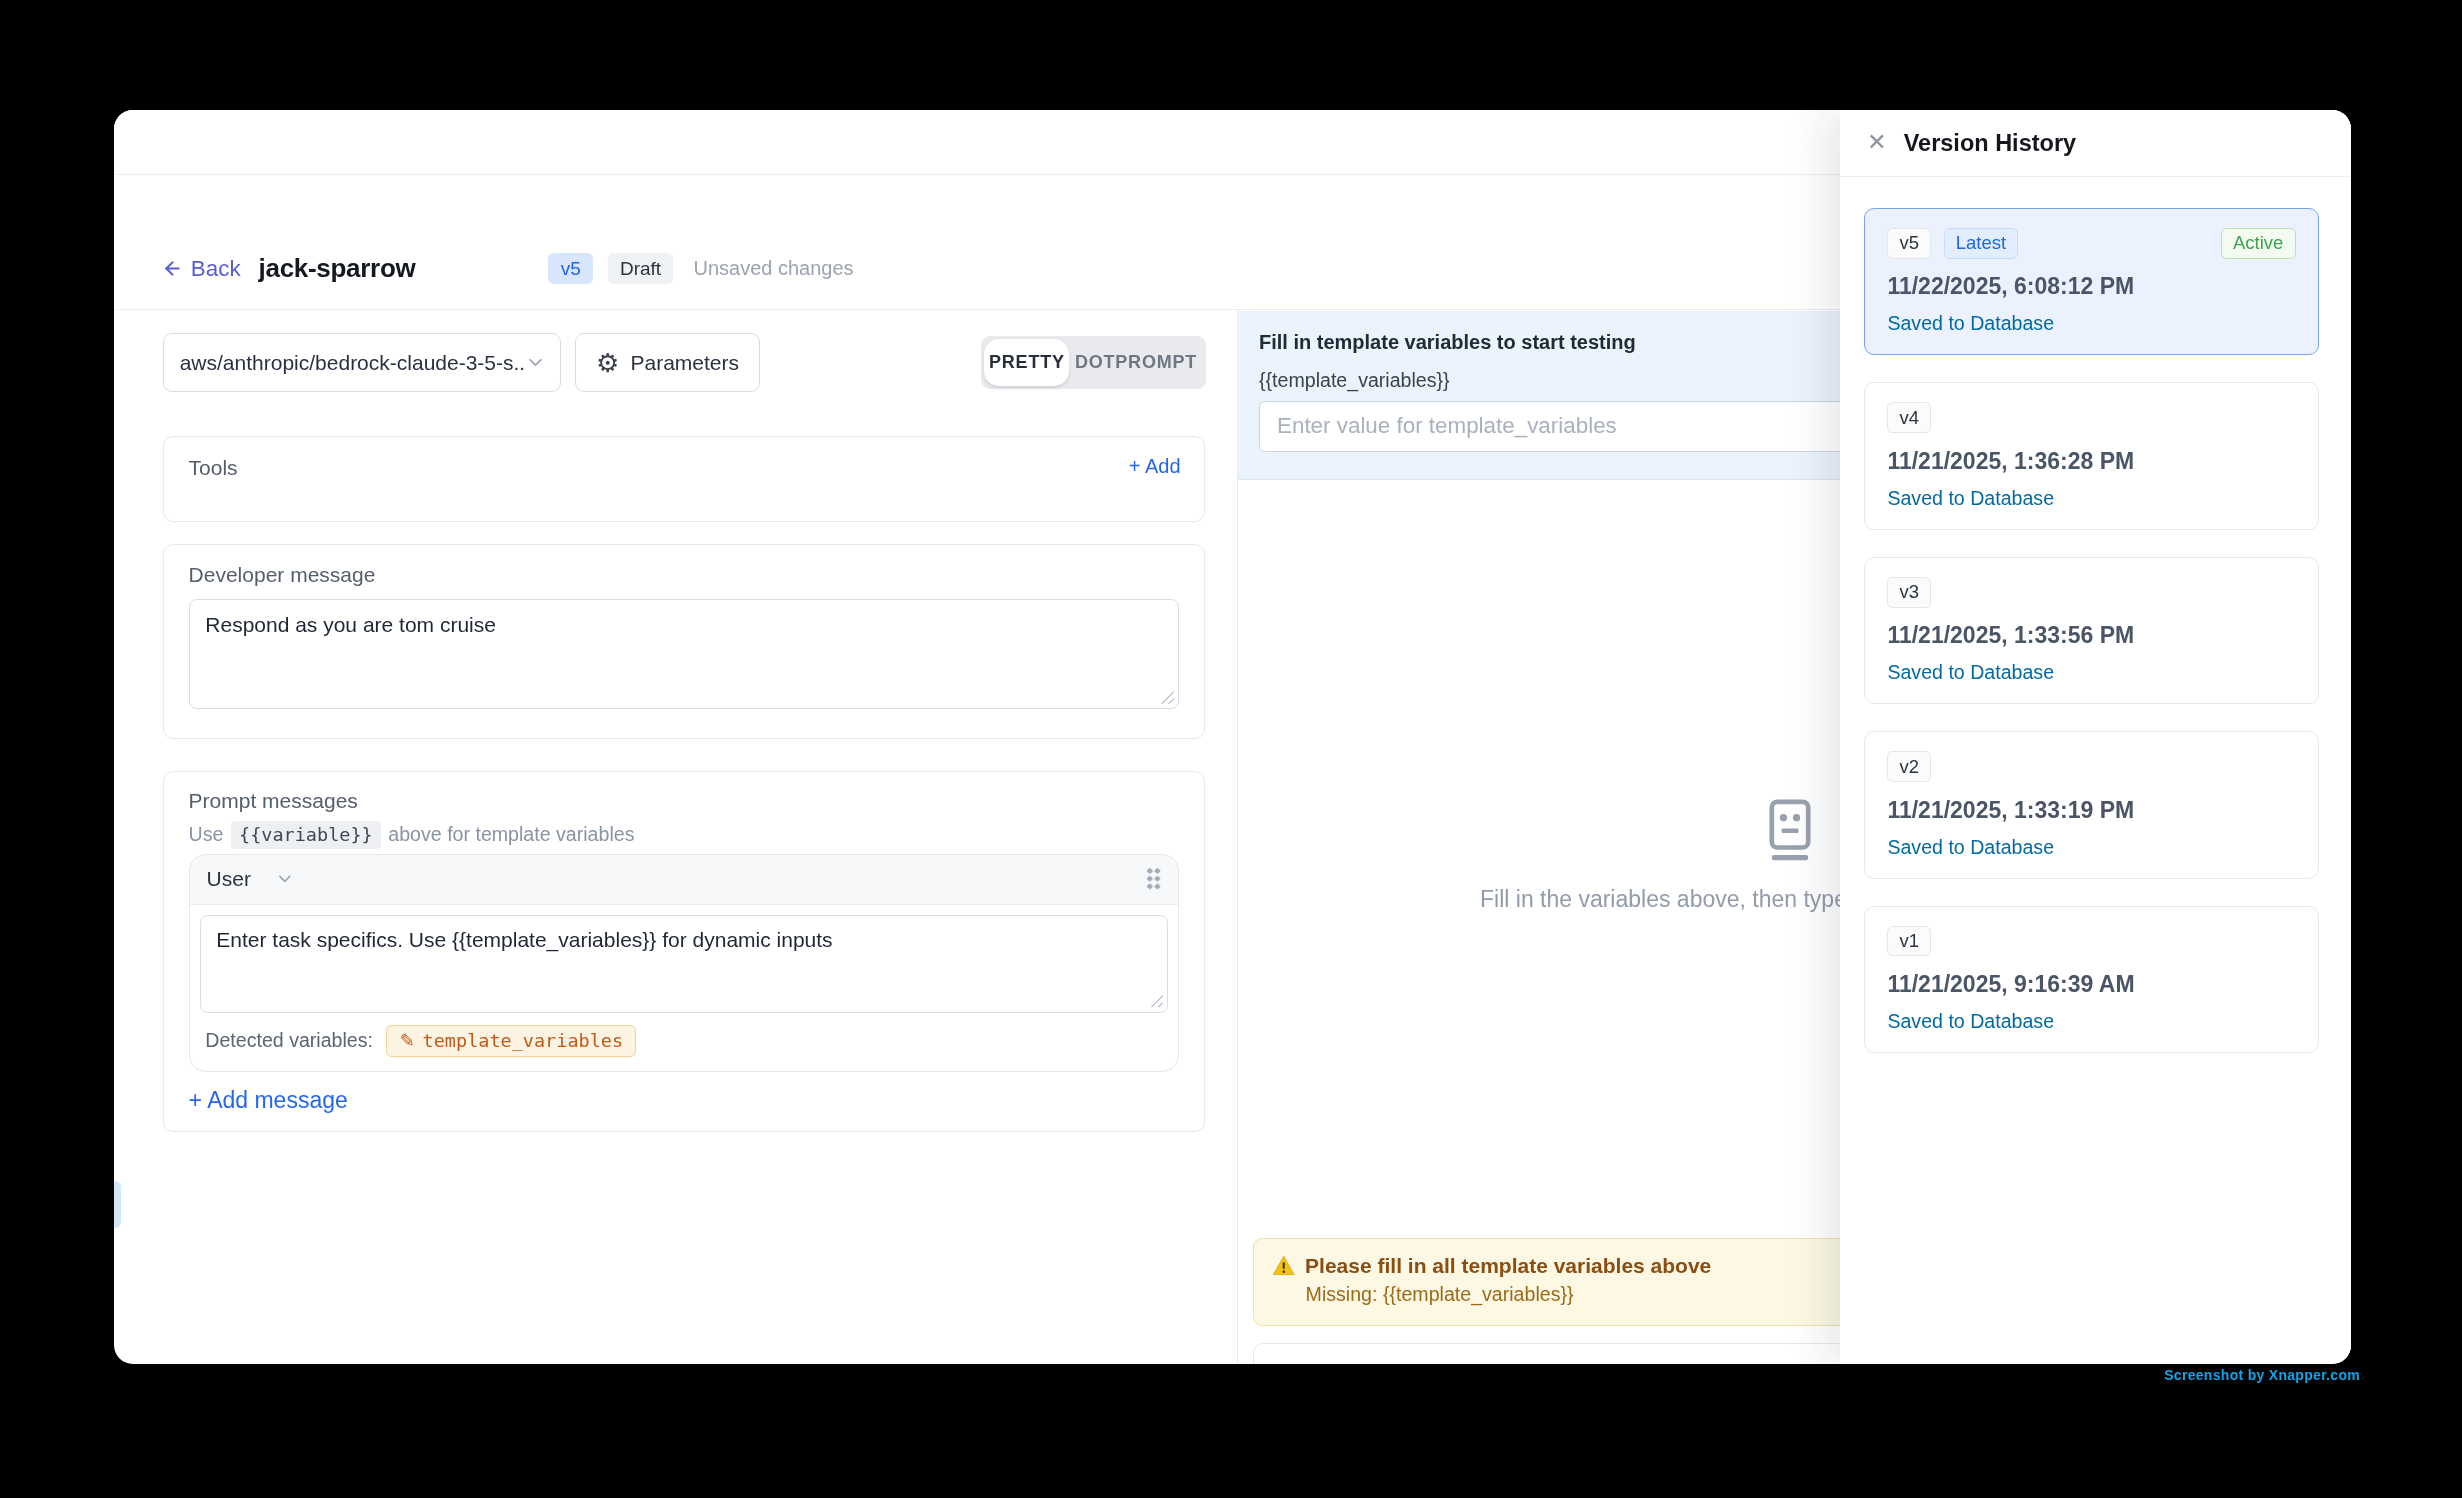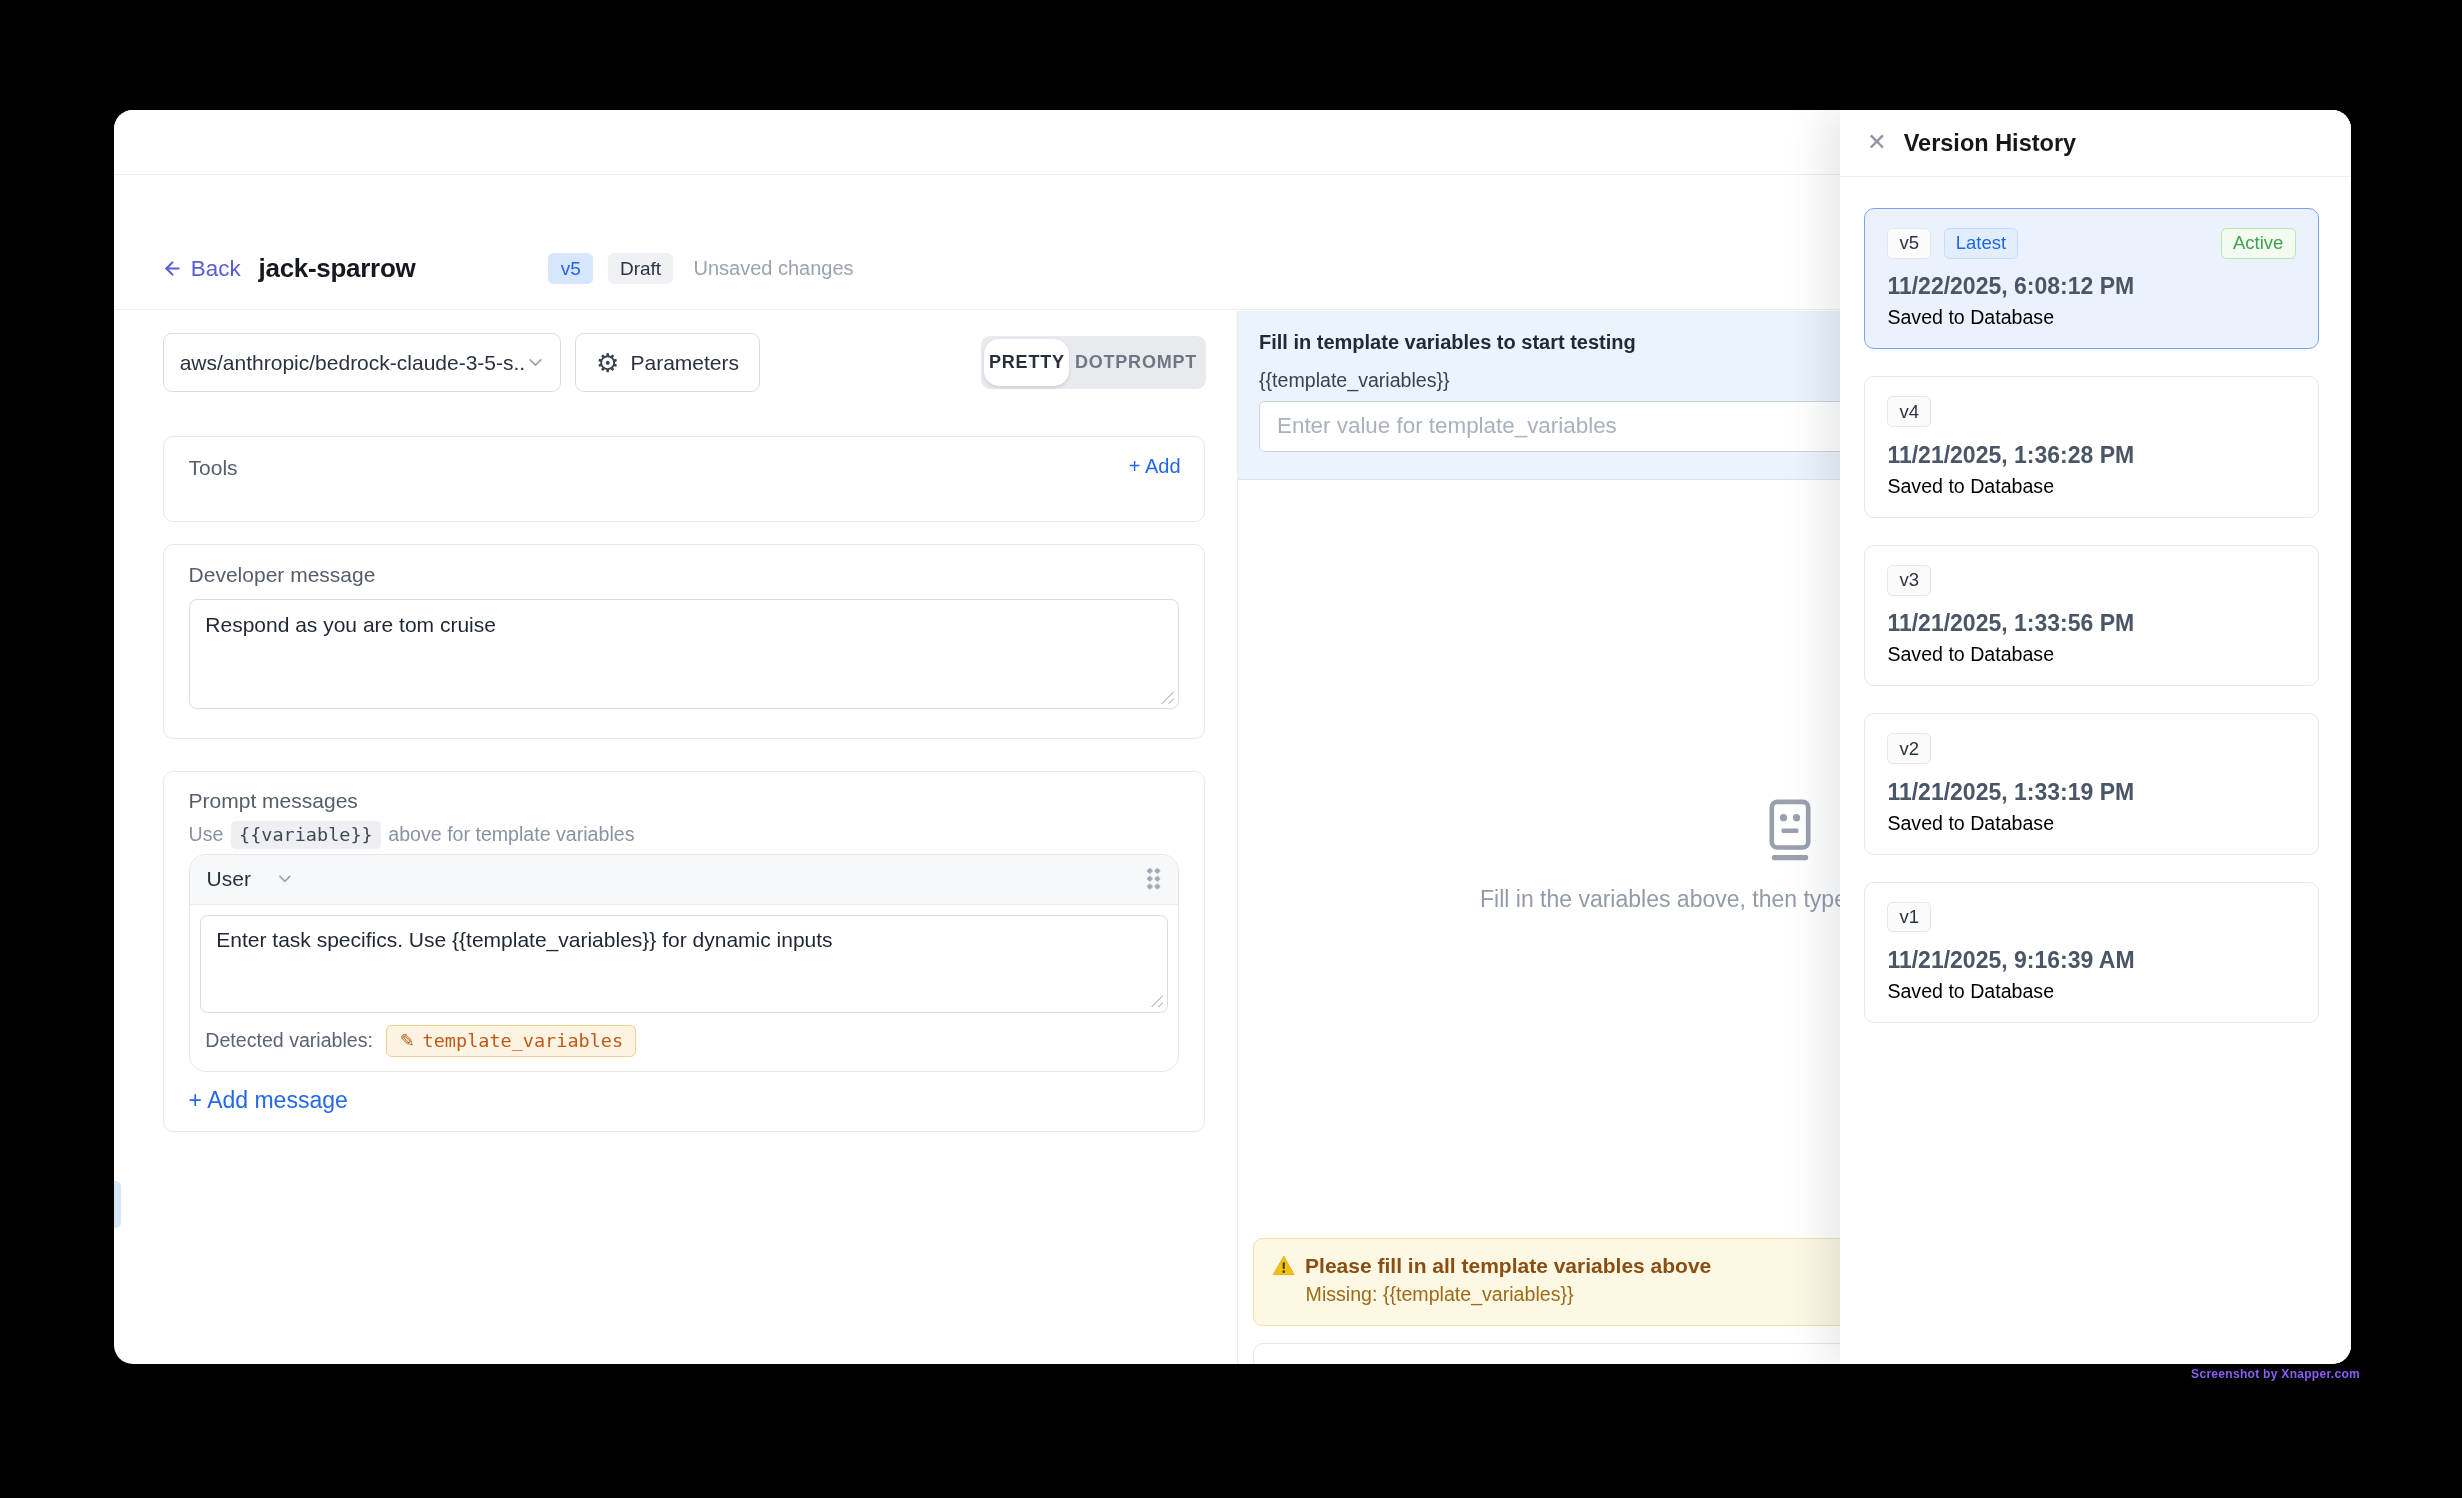--- a/index.html
+++ b/index.html
@@ -83,24 +83,24 @@
   .vh-close { font-family:"DejaVu Sans", sans-serif; font-size:23.5px; color:#8d949e; cursor:pointer; line-height:1; }
   .vh-title { font-size:23.5px; font-weight:700; color:#14171c; }
   .vh-list { position:absolute; left:24px; top:98px; width:455px; display:flex; flex-direction:column; gap:27px; }
   .v-card { border:1.1px solid #e5e8ec; border-radius:10px; background:#fff; padding:19px 22.4px; cursor:pointer; }
   .v-card.current { background:#ebf2fe; border-color:#78a4ee; }
   .v-badges { display:flex; align-items:center; gap:12.3px; }
   .v-chip { border:1.1px solid #e3e6ea; background:#fbfbfc; border-radius:5.6px; padding:3.4px 11.2px; font-size:18.5px; color:#2c3440; }
   .latest-chip { background:#e2eefe; border:1.1px solid #c6dbfb; border-radius:5.6px; padding:3.4px 11.2px; font-size:18.5px; color:#2066e4; font-weight:500; }
   .active-chip { margin-left:auto; background:#f3fbf1; border:1.1px solid #b9e3af; border-radius:5.6px; padding:3.4px 11.2px; font-size:18.5px; color:#3da24f; font-weight:500; }
   .v-time { margin-top:14.6px; font-size:23px; font-weight:600; color:#4a5566; }
-  .v-saved { margin-top:6px; font-size:19.6px; color:#000000; }
+  .v-saved { margin-top:12px; font-size:19.6px; color:#0369a1; }
 
   .edge-pill { position:absolute; left:0; top:1071px; width:6.7px; height:47px; background:#d4e6fa; border-radius:0 5.6px 5.6px 0; }
-  .watermark { position:absolute; right:102px; top:1367px; color:#8b5cf6; font-size:12px; font-weight:600; letter-spacing:0.3px; }
+  .watermark { position:absolute; right:102px; top:1367px; color:#0ea5e9; font-size:14px; font-weight:600; letter-spacing:0.3px; }
 </style>
 </head>
 <body>
 
 <div class="window">
 
   <div class="topbar"></div>
 
   <div class="page-header">
     <div class="ph-inner">

